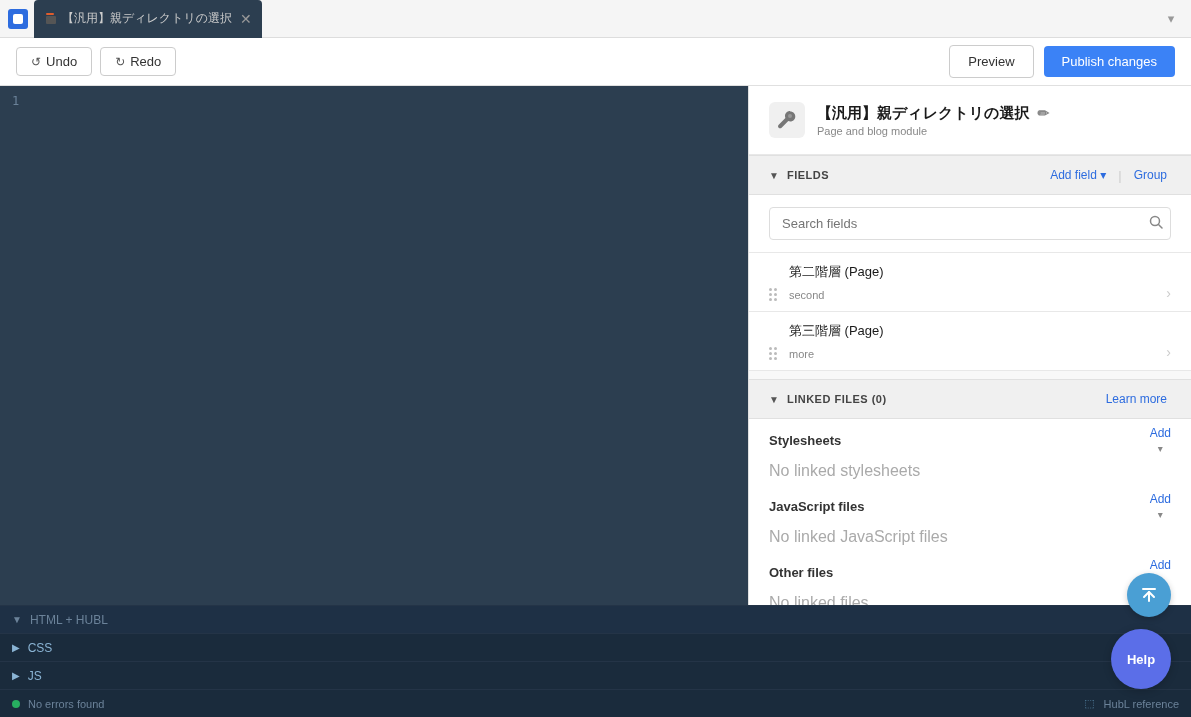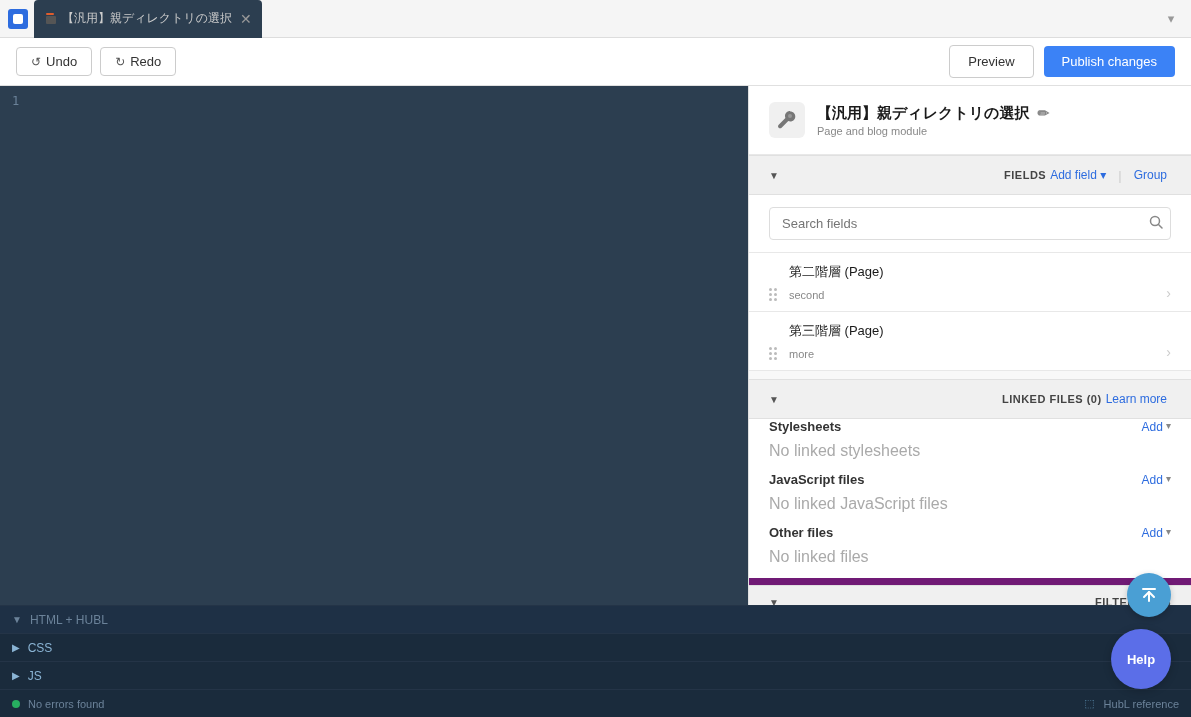--- a/index.html
+++ b/index.html
@@ -209,21 +209,21 @@
 
     
     .section-header {
       display: flex; align-items: center;
       padding: 10px 20px;
       background: #f0f0f0;
       border-bottom: 1px solid #e0e0e0;
       border-top: 1px solid #e0e0e0;
     }
     .section-chevron { margin-right: 8px; color: #555; font-size: 10px; cursor: pointer; }
-    .section-title { font-size: 11px; font-weight: 700; letter-spacing: 0.5px; color: #444; text-transform: uppercase; flex: 1; text-align: right; }
+    .section-title { font-size: 11px; font-weight: 700; letter-spacing: 0.5px; color: #444; text-transform: uppercase; flex: 1; }
     .section-actions { display: flex; align-items: center; gap: 8px; }
     .section-action-btn {
       font-size: 12px;
       color: #2d6cdf;
       cursor: pointer;
       background: none;
       border: none;
       padding: 2px 4px;
     }
     .section-action-sep { color: #ccc; }
@@ -269,36 +269,36 @@
       cursor: pointer;
       gap: 12px;
     }
     .field-info { flex: 1; }
     .field-name { font-size: 13px; color: #1a1a1a; font-weight: 500; }
     .field-key { font-size: 11px; color: #888; margin-top: 8px; }
     .field-arrow { color: #ccc; font-size: 14px; }
 
     
     .linked-section {
-      padding: 0 20px;
-      background: #fff;
-      border-bottom: 7px solid #701a75;
+      padding: 7px 20px;
+      background: #fff;
+      border-bottom: 1px solid #701a75;
     }
     .linked-row {
       display: flex; align-items: center;
       margin-bottom: 8px;
     }
     .linked-row-title { font-size: 13px; font-weight: 600; color: #333; flex: 1; }
     .linked-add-btn {
       font-size: 12px;
       color: #2d6cdf;
       cursor: pointer;
       background: none;
       border: none;
-      display: flex; align-items: flex-start; gap: 3px;
+      display: flex; align-items: center; gap: 3px; flex-direction: column;
     }
     .linked-empty { font-size: 16px; color: #aaa; margin-bottom: 12px; }
     .chevron-down { font-size: 10px; color: #888; }
 
     
     .help-btn {
       position: fixed;
       bottom: 28px;
       right: 20px;
       width: 60px; height: 60px;

